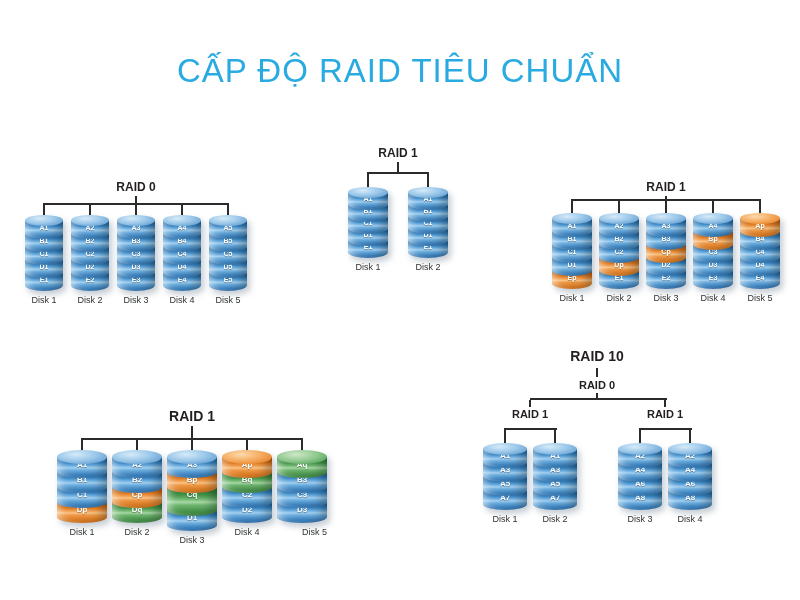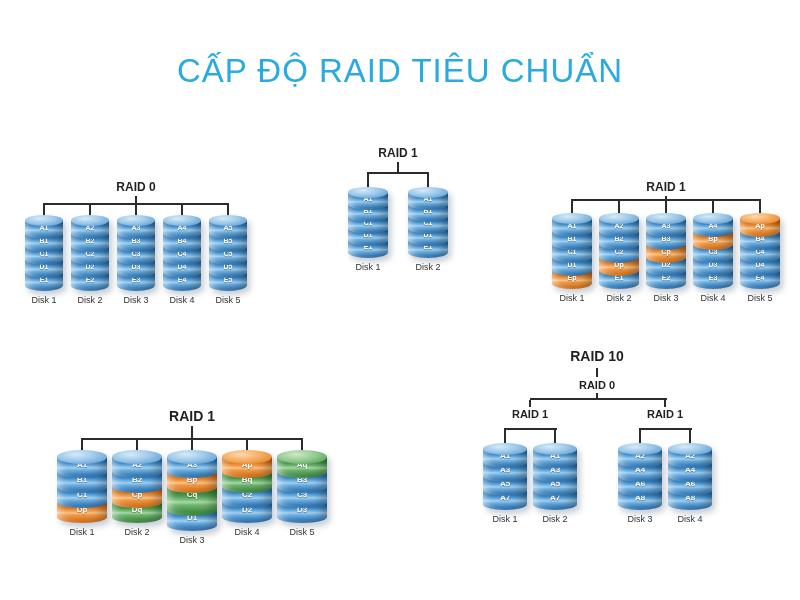--- a/index.html
+++ b/index.html
@@ -434,21 +434,21 @@
               <div class="block d" style="height: 21px; margin-top: -6px; z-index: 13;">
                 <span style="line-height: 15px; font-size: 8px;">C2</span>
               </div>
               <div class="block d" style="height: 21px; margin-top: -6px; z-index: 12;">
                 <span style="line-height: 15px; font-size: 8px;">D2</span>
               </div>
             </div>
           </div>
           <div class="disk-label">Disk 4</div>
         </div>
-        <div class="disk-col" style="width: 50px;">
+        <div class="disk-col" style="width: 50px; align-items: flex-end;">
           <div class="stub" style="height: 12px;"></div>
           <div class="disk" style="width: 50px;">
             <div class="disk-top q" style="height: 14px; margin-bottom: -7px;"></div>
             <div class="blocks">
               <div class="block q" style="height: 21px; z-index: 15;">
                 <span style="line-height: 15px; font-size: 8px;">Aq</span>
               </div>
               <div class="block d" style="height: 21px; margin-top: -6px; z-index: 14;">
                 <span style="line-height: 15px; font-size: 8px;">B3</span>
               </div>

